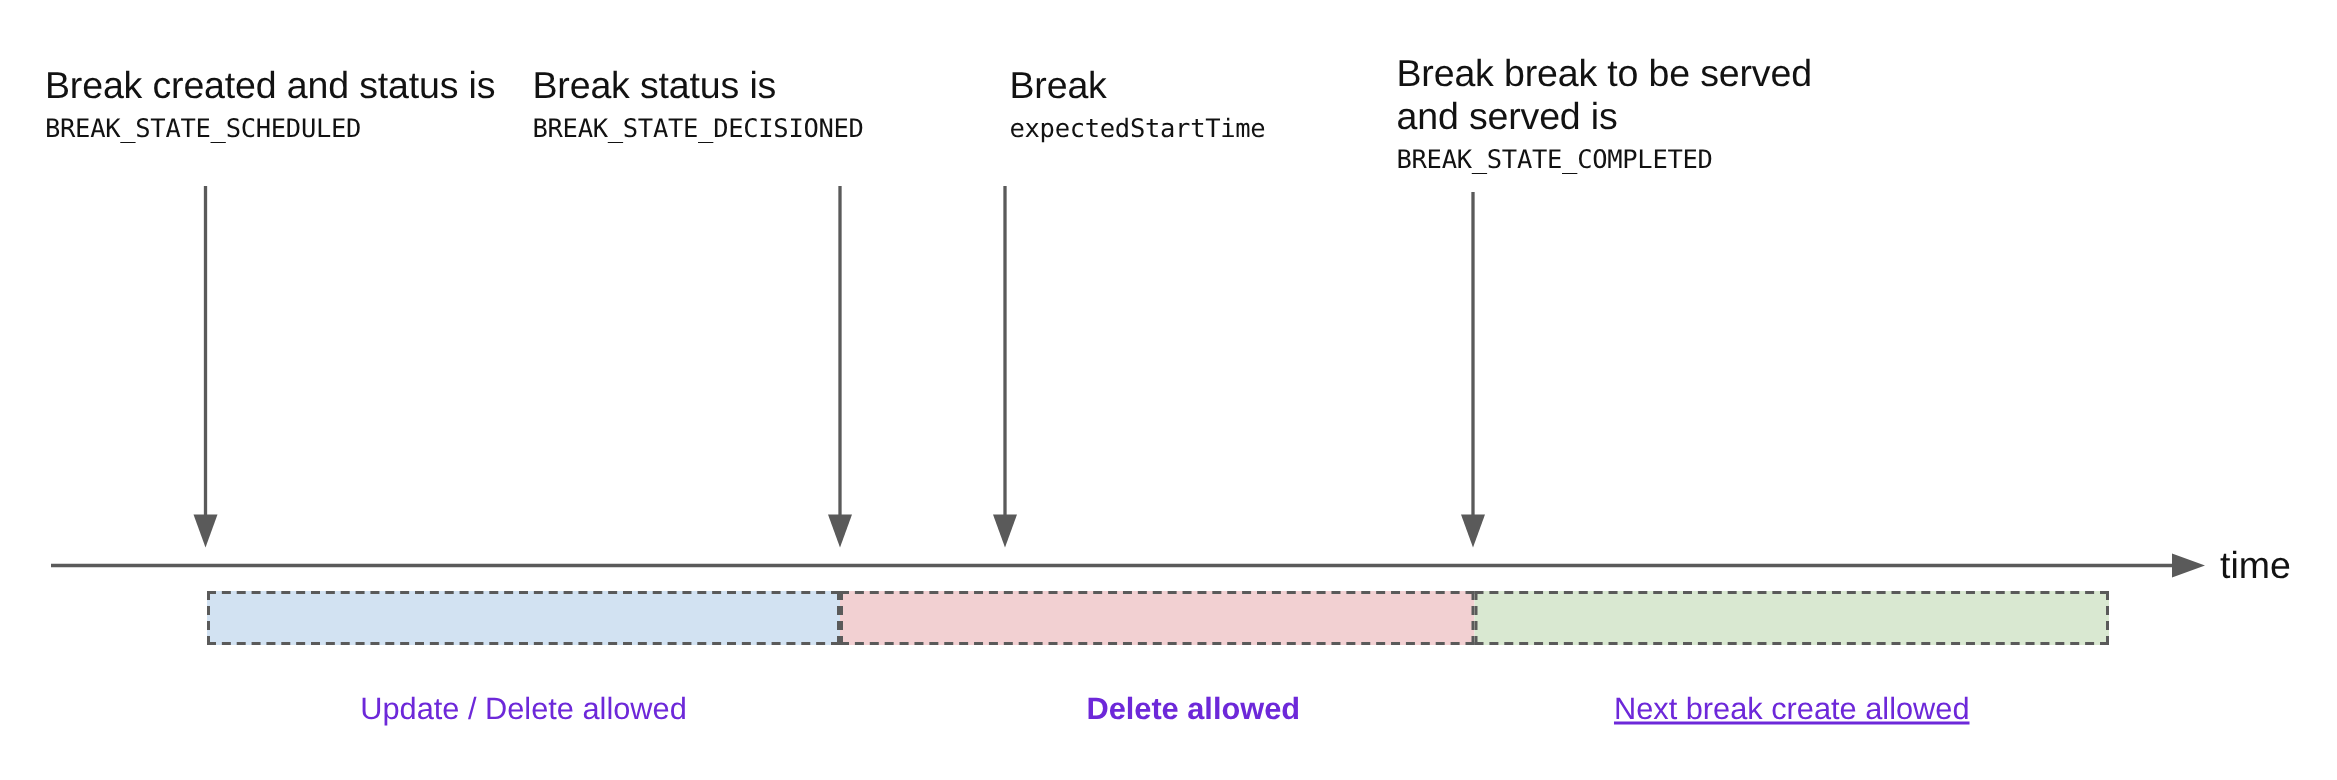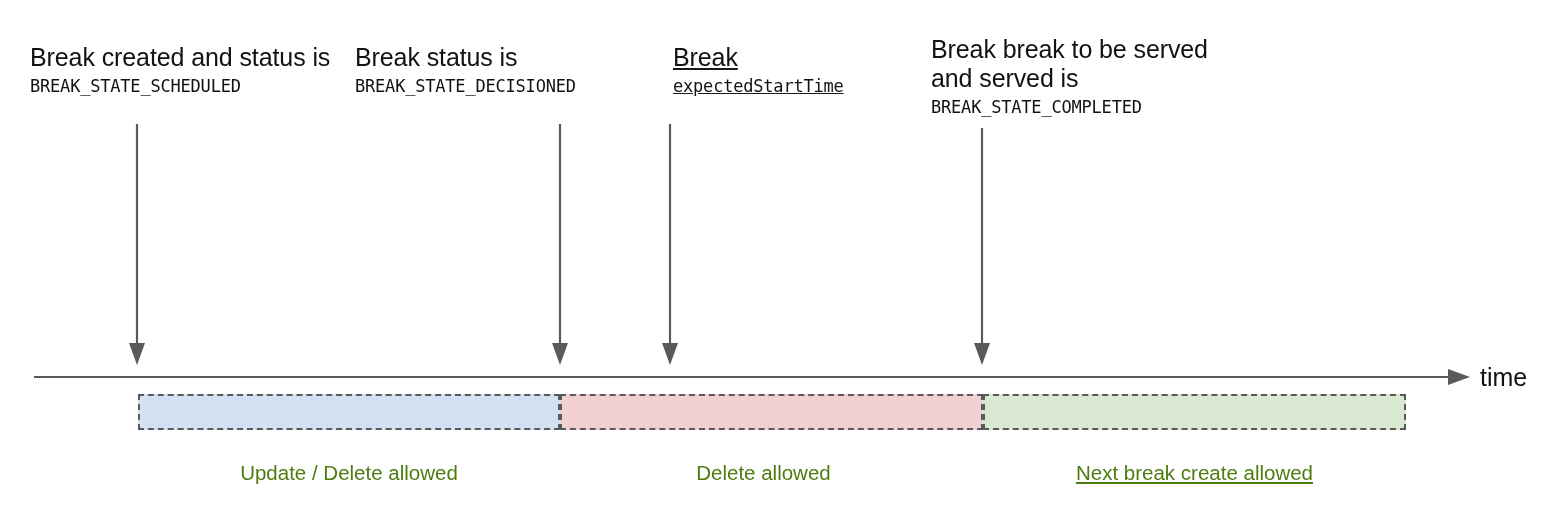--- a/index.html
+++ b/index.html
@@ -75,40 +75,40 @@
   }
 
   
   .phase-caption {
     position: absolute;
     top: 459px;
     text-align: center;
     font-family: "Liberation Sans", sans-serif;
     font-size: 20.5px;
     line-height: 27px;
-    color: #4d7c0f;
+    color: #6d28d9;
     white-space: nowrap;
   }
 </style>
 </head>
 <body>
 
 <div id="diagram">
 
   <div class="annotation" style="left:30px; top:43px;">
     <div class="ann-plain">Break created and status is</div>
     <div class="ann-mono">BREAK_STATE_SCHEDULED</div>
   </div>
 
   <div class="annotation" style="left:355px; top:43px;">
     <div class="ann-plain">Break status is</div>
     <div class="ann-mono">BREAK_STATE_DECISIONED</div>
   </div>
 
-  <div class="annotation" style="left:673px; top:43px;text-decoration:underline;">
+  <div class="annotation" style="left:673px; top:43px;">
     <div class="ann-plain">Break</div>
     <div class="ann-mono">expectedStartTime</div>
   </div>
 
   <div class="annotation" style="left:931px; top:35px;">
     <div class="ann-plain">Break break to be served</div>
     <div class="ann-plain">and served is</div>
     <div class="ann-mono">BREAK_STATE_COMPLETED</div>
   </div>
 
@@ -136,16 +136,16 @@
     <line x1="34" y1="19" x2="1452" y2="19" stroke="#5a5a5a" stroke-width="2.2"></line>
     <polygon points="1470,19 1448,11 1448,27" fill="#5a5a5a"></polygon>
   </svg>
   <div id="time-label">time</div>
 
   <div class="phase-bar" style="left:138px; width:422px; background:#d2e2f2;"></div>
   <div class="phase-bar" style="left:560px; width:423px; background:#f2d0d2;"></div>
   <div class="phase-bar" style="left:983px; width:423px; background:#d9e8d1;"></div>
 
   <div class="phase-caption" style="left:138px; width:422px;">Update / Delete allowed</div>
-  <div class="phase-caption" style="left:552px; width:423px;">Delete allowed</div>
+  <div class="phase-caption" style="left:584px; width:423px;font-weight:bold;">Delete allowed</div>
   <div class="phase-caption" style="left:983px; width:423px;text-decoration:underline;">Next break create allowed</div>
 
 </div>
 
 </body></html>

